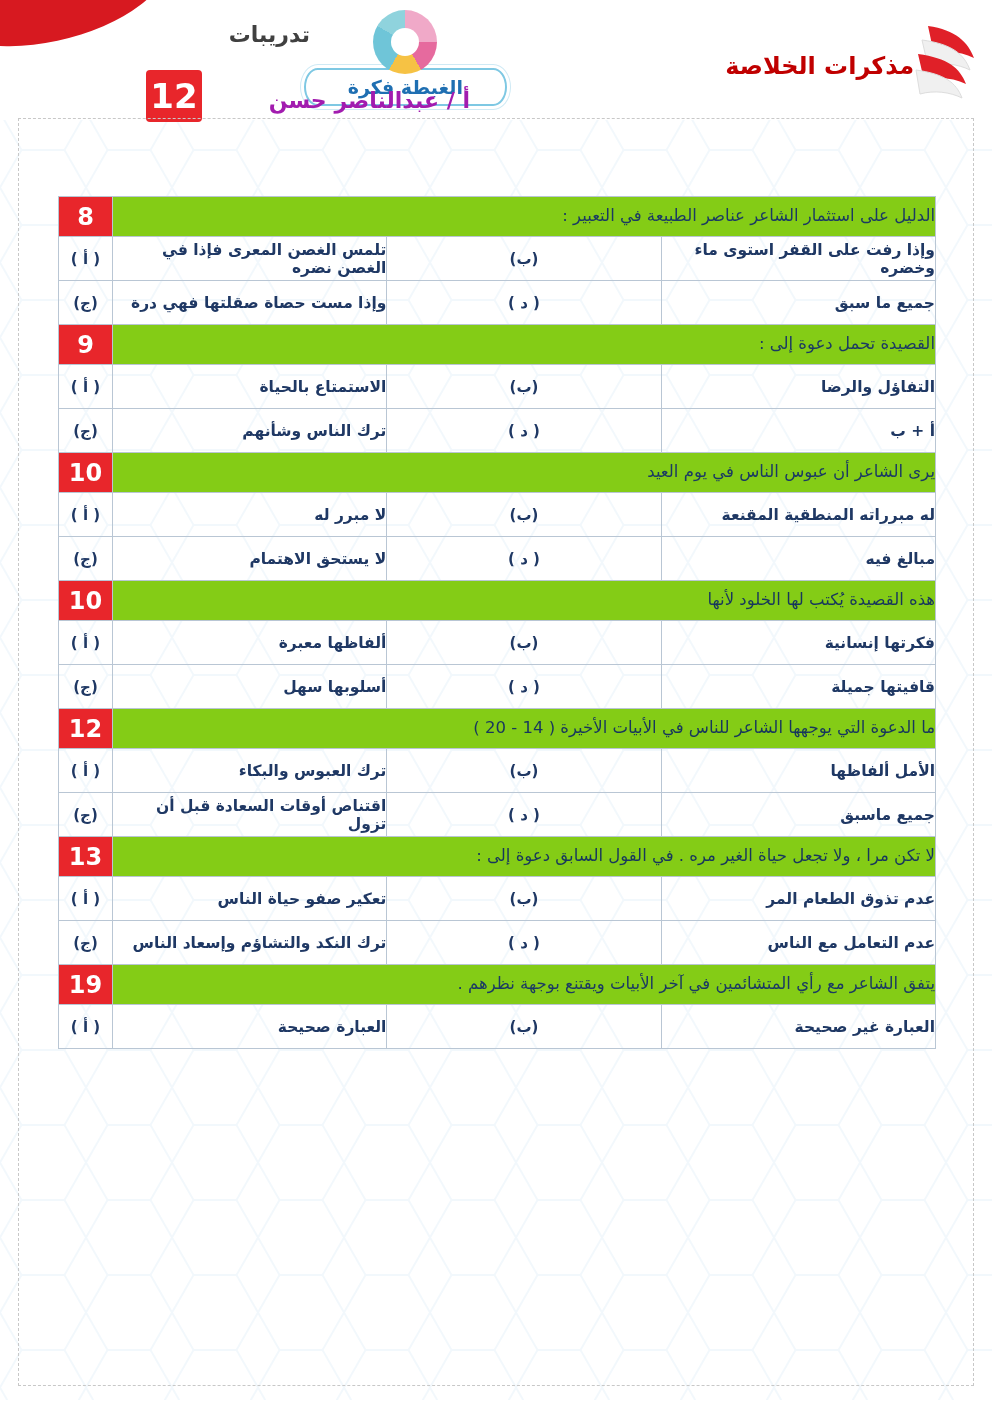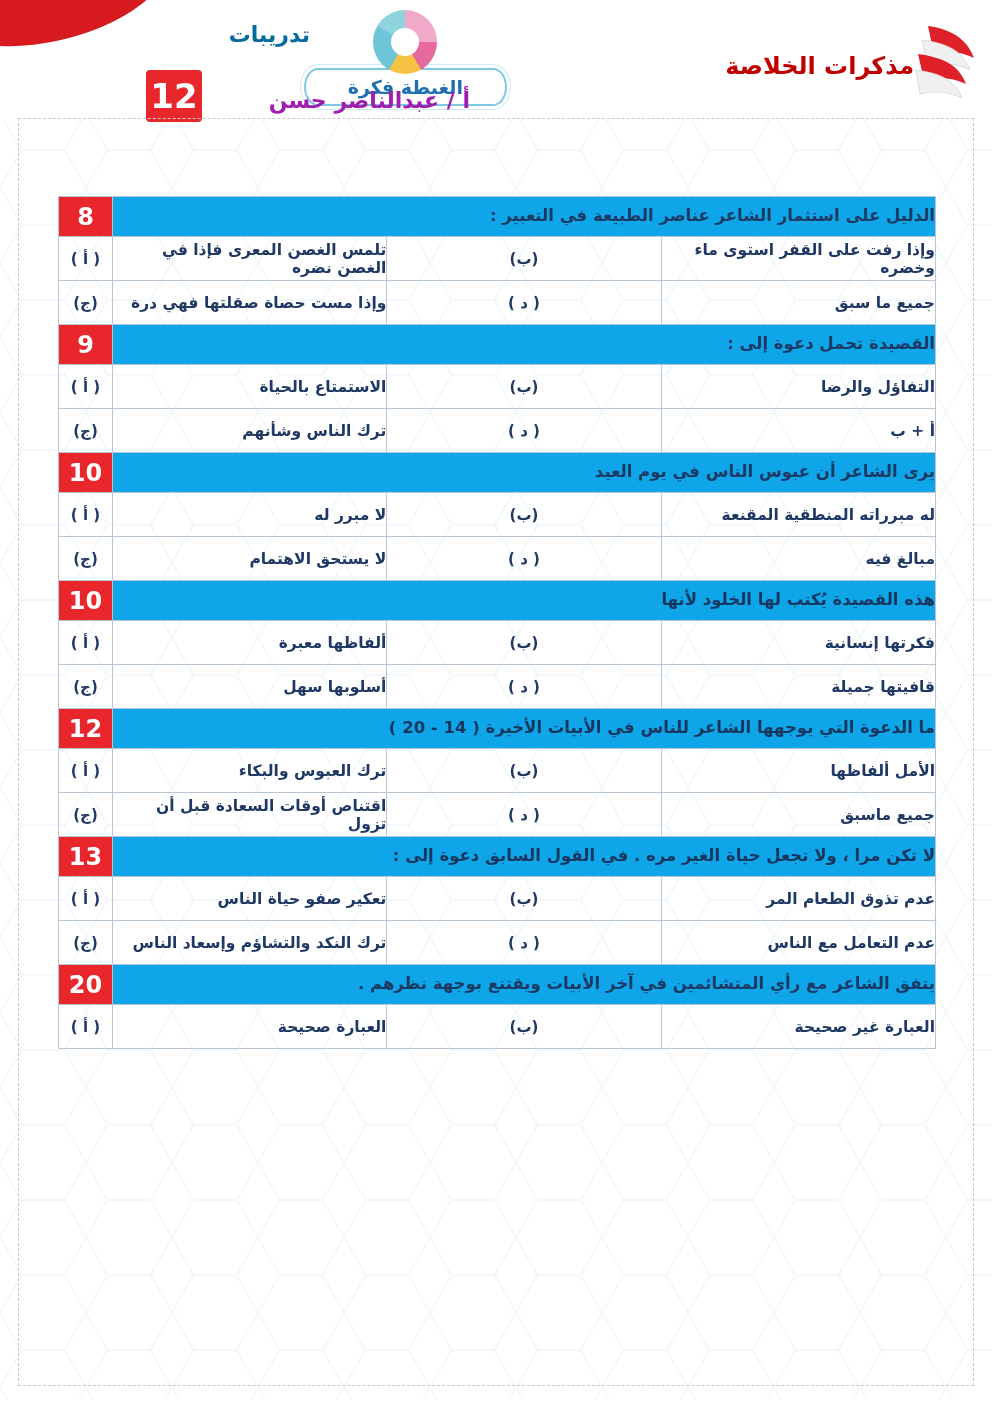--- a/index.html
+++ b/index.html
@@ -79,21 +79,21 @@
     font-size: 22px;
     font-weight: bold;
     color: #a21caf;
     white-space: nowrap;
   }
   .drills-label {
     position: absolute;
     right: 682px; top: 22px;
     font-size: 22px;
     font-weight: bold;
-    color: #0369a1;
+    color: #404040;
     white-space: nowrap;
   }
   .grade-badge {
     position: absolute;
     right: 790px; top: 70px;
     width: 56px; height: 52px;
     background: #e8262b;
     color: #ffffff;
     font-size: 34px;
     font-weight: bold;
@@ -149,24 +149,24 @@
   .qnum {
     width: 54px;
     background: #e8262b;
     color: #ffffff;
     font-size: 24px;
     font-weight: bold;
     text-align: center;
     height: 40px;
   }
   .qtext {
-    background: #0ea5e9;
+    background: #84cc16;
     color: #1b3a63;
     font-size: 16.5px;
-    font-weight: bold;
+    font-weight: normal;
     text-align: right;
     padding: 7px 14px 8px 14px;
     height: 40px;
     line-height: 1.35;
   }
   .qtext.dark { color: #17365d; text-align: right; }
 
   .opt-letter {
     width: 52px;
     text-align: center;
@@ -327,21 +327,21 @@
       </tr>
       <tr>
         <td class="opt-text">عدم التعامل مع الناس</td>
         <td class="opt-letter">( د )</td>
         <td class="opt-text">ترك النكد والتشاؤم وإسعاد الناس</td>
         <td class="opt-letter">(ج)</td>
       </tr>
 
       <tr>
         <td class="qtext" colspan="3">يتفق الشاعر مع رأي المتشائمين في آخر الأبيات ويقتنع بوجهة نظرهم .</td>
-        <td class="qnum">20</td>
+        <td class="qnum">19</td>
       </tr>
       <tr>
         <td class="opt-text">العبارة غير صحيحة</td>
         <td class="opt-letter">(ب)</td>
         <td class="opt-text">العبارة صحيحة</td>
         <td class="opt-letter">( أ )</td>
       </tr>
 
     </tbody>
       </table>

